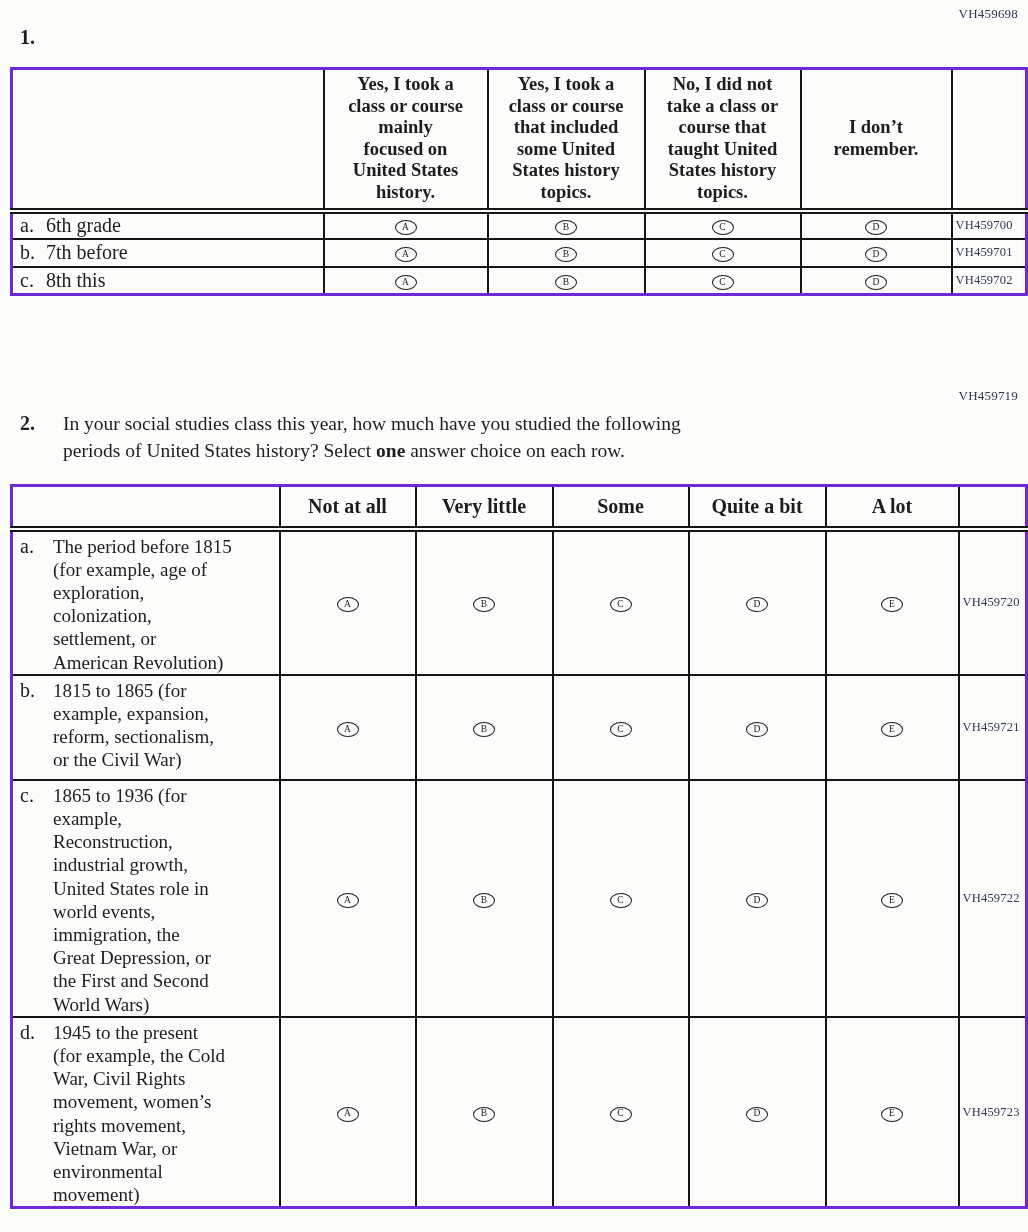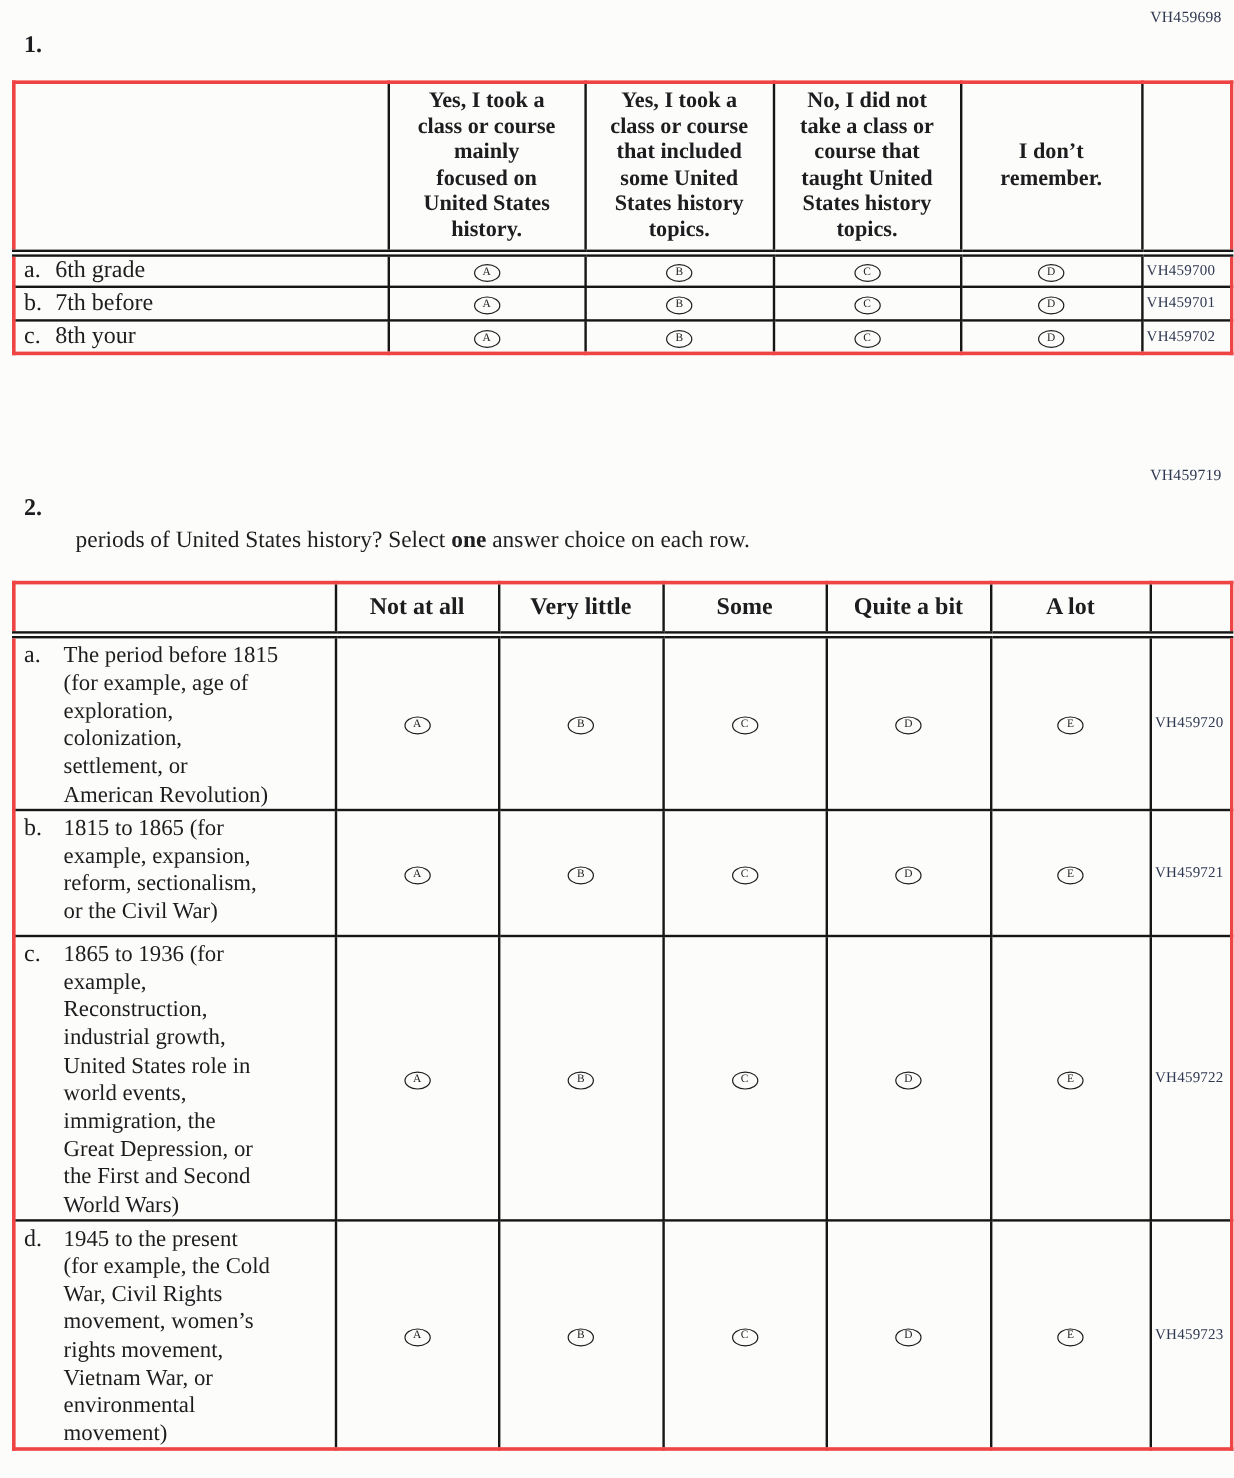--- a/index.html
+++ b/index.html
@@ -22,21 +22,21 @@
 
   .question { display:flex; margin-left:20px; margin-top:4px; }
   .qnum { font-weight:bold; font-size:20px; width:43px; line-height:27px; }
   .qtext { font-size:19.5px; line-height:27px; max-width:830px; }
   .qtext b { font-weight:bold; }
   .q2 { margin-top:6px; }
 
   table {
     border-collapse:collapse; table-layout:fixed;
     margin-left:10px; width:1015px;
-    border:3px solid #ef4444;
+    border:3px solid #6d28d9;
   }
   .t1 { margin-top:16px; }
   .t2 { margin-top:20px; }
   th, td { border:2px solid #161616; }
   thead th { border-bottom:6px double #161616; }
 
   .t1 thead th {
     height:142px; font-size:18.5px; font-weight:bold;
     line-height:21.5px; text-align:center; vertical-align:middle;
     white-space:pre-line; padding:2px 1px;
@@ -154,21 +154,21 @@
             </span></td>
         <td class="opt"><span class="bubble">
               <span>D</span>
             </span></td>
         <td class="codecell">VH459701</td>
       </tr>
       <tr>
         <td class="rowlabel">
             <span class="inner">
               <span class="letter">c.</span>
-              <span>8th your</span>
+              <span>8th this</span>
             </span>
           </td>
         <td class="opt"><span class="bubble">
               <span>A</span>
             </span></td>
         <td class="opt"><span class="bubble">
               <span>B</span>
             </span></td>
         <td class="opt"><span class="bubble">
               <span>C</span>
@@ -178,21 +178,21 @@
             </span></td>
         <td class="codecell">VH459702</td>
       </tr>
     </tbody>
   </table>
 
   <div class="form-code code-q2">VH459719</div>
 
   <div class="question q2">
     <div class="qnum">2.</div>
-    <div class="qtext"><br><span>periods of United States history? Select </span><b>one</b><span> answer choice on each row.</span></div>
+    <div class="qtext"><span>In your social studies class this year, how much have you studied the following</span><br><span>periods of United States history? Select </span><b>one</b><span> answer choice on each row.</span></div>
   </div>
 
   <table class="t2">
     <colgroup>
       <col style="width:268px">
         <col style="width:136px">
         <col style="width:137px">
       <col style="width:136px">
         <col style="width:137px">
         <col style="width:133px">

